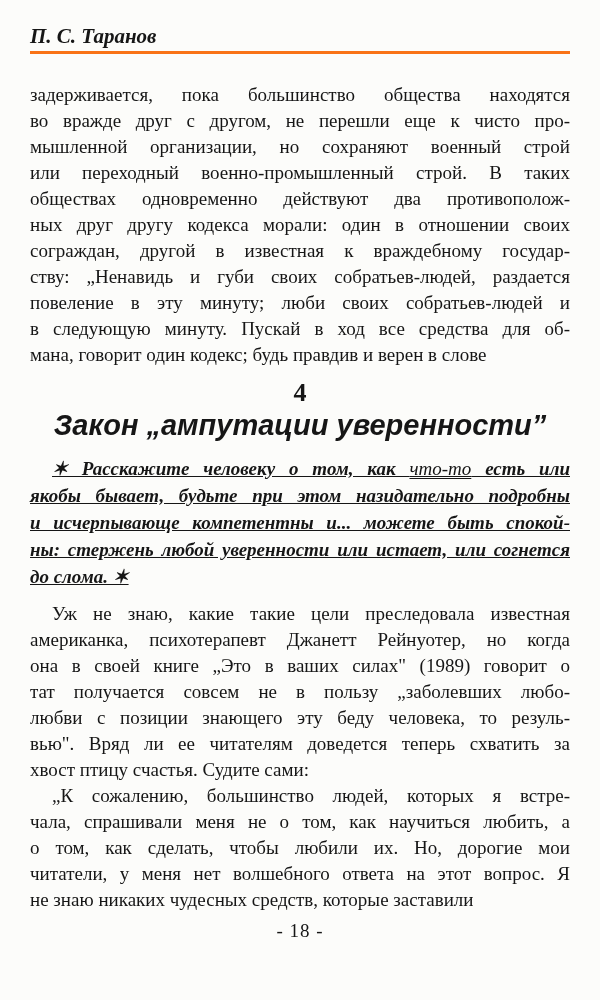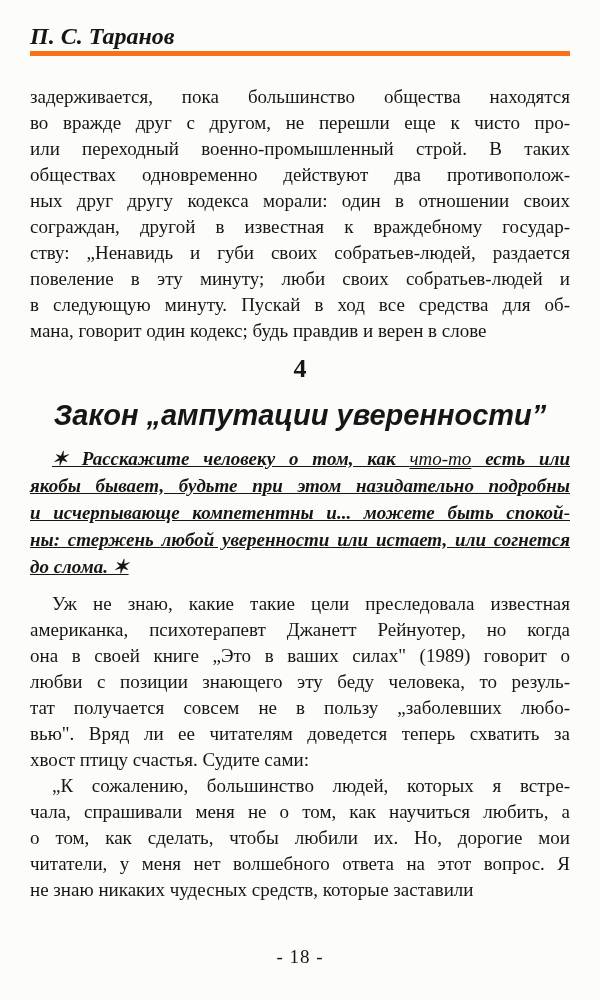--- a/index.html
+++ b/index.html
@@ -10,23 +10,23 @@
     box-sizing: border-box;
     background: #fcfcfa;
     color: #161616;
     font-family: "Liberation Serif", serif;
     padding: 24px 30px 0 30px;
     overflow: hidden;
   }
   .running-head {
     font-style: italic;
     font-weight: bold;
-    font-size: 24px;
+    font-size: 21px;
     line-height: 24px;
-    border-bottom: 5px solid #f97316;
+    border-bottom: 3px solid #f97316;
     padding-bottom: 3px;
   }
   .para {
     font-size: 19px;
     line-height: 26px;
   }
   .para .line,
   .epigraph .line {
     text-align: justify;
     text-align-last: justify;
@@ -38,21 +38,20 @@
   .indent .line:first-child { text-indent: 22px; }
   .para1 { margin-top: 28px; }
   .chapter-number {
     margin-top: 10px;
     text-align: center;
     font-weight: bold;
     font-size: 26px;
     line-height: 30px;
   }
   .chapter-title {
-    margin-top: 14px;
     text-align: center;
     font-family: "Liberation Sans", sans-serif;
     font-weight: bold;
     font-style: italic;
     font-size: 29px;
     line-height: 34px;
   }
   .epigraph {
     margin-top: 13px;
     font-weight: bold;
@@ -63,36 +62,37 @@
   }
   .epigraph u {
     font-weight: normal;
     text-underline-offset: 3px;
   }
   .para2 { margin-top: 11px; }
   .para3 { margin-top: 0; }
   .page-footer {
     position: absolute;
     left: 0; right: 0;
-    top: 946px;
+    top: 920px;
     text-align: center;
     font-size: 19px;
     letter-spacing: 1px;
   }
 </style>
 </head>
 <body>
 
 <div class="page">
 
   <div class="running-head">П. С. Таранов</div>
 
   <div class="para para1">
       <div class="line">задерживается, пока большинство общества находятся</div>
       <div class="line">во вражде друг с другом, не перешли еще к чисто про-</div>
+      <div class="line">мышленной организации, но сохраняют военный строй</div>
       <div class="line">или переходный военно-промышленный строй. В таких</div>
       <div class="line">обществах одновременно действуют два противополож-</div>
       <div class="line">ных друг другу кодекса морали: один в отношении своих</div>
       <div class="line">сограждан, другой в известная к враждебному государ-</div>
       <div class="line">ству: „Ненавидь и губи своих собратьев-людей, раздается</div>
       <div class="line">повеление в эту минуту; люби своих собратьев-людей и</div>
       <div class="line">в следующую минуту. Пускай в ход все средства для об-</div>
       <div class="line">мана, говорит один кодекс; будь правдив и верен в слове</div>
     </div>
 
@@ -105,22 +105,22 @@
       <div class="line">якобы бывает, будьте при этом назидательно подробны</div>
       <div class="line">и исчерпывающе компетентны и... можете быть спокой-</div>
       <div class="line">ны: стержень любой уверенности или истает, или согнется</div>
       <div class="line">до слома. ✶</div>
     </div>
 
   <div class="para para2 indent">
       <div class="line">Уж не знаю, какие такие цели преследовала известная</div>
       <div class="line">американка, психотерапевт Джанетт Рейнуотер, но когда</div>
       <div class="line">она в своей книге „Это в ваших силах" (1989) говорит о</div>
+      <div class="line">тат получается совсем не в пользу „заболевших любо-</div>
       <div class="line">любви с позиции знающего эту беду человека, то резуль-</div>
-      <div class="line">тат получается совсем не в пользу „заболевших любо-</div>
       <div class="line">вью". Вряд ли ее читателям доведется теперь схватить за</div>
       <div class="line">хвост птицу счастья. Судите сами:</div>
     </div>
 
   <div class="para para3 indent">
       <div class="line">„К сожалению, большинство людей, которых я встре-</div>
       <div class="line">чала, спрашивали меня не о том, как научиться любить, а</div>
       <div class="line">о том, как сделать, чтобы любили их. Но, дорогие мои</div>
       <div class="line">читатели, у меня нет волшебного ответа на этот вопрос. Я</div>
       <div class="line">не знаю никаких чудесных средств, которые заставили</div>

